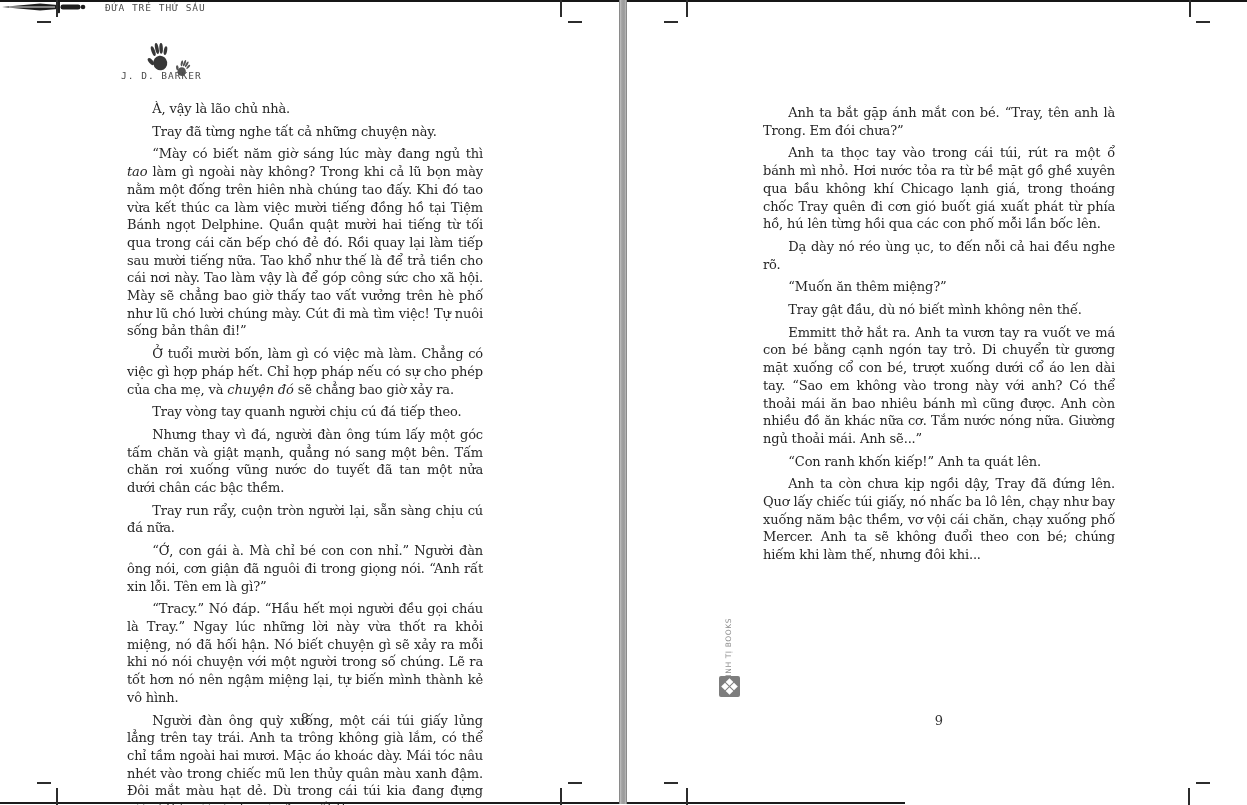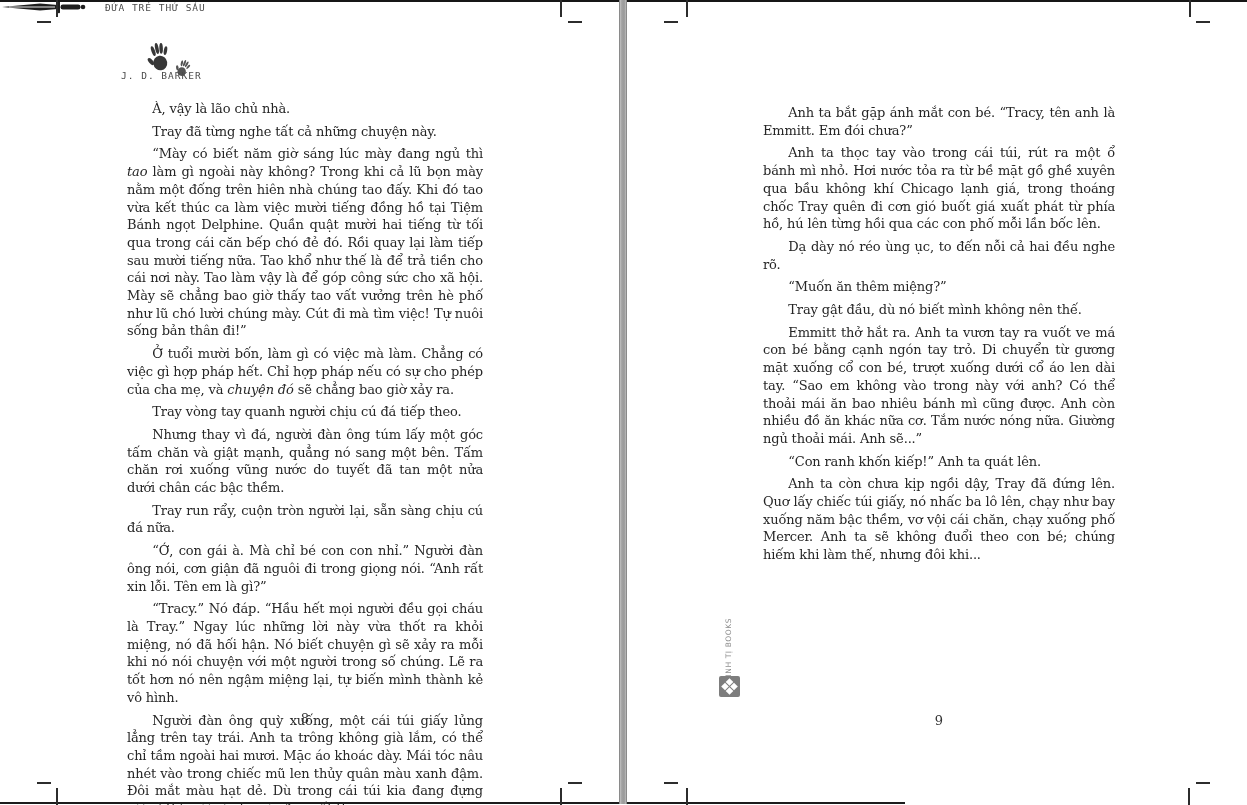--- a/index.html
+++ b/index.html
@@ -118,21 +118,21 @@
       <polygon points="2,7 40,3.4 58,5.1 58,8.9 40,10.6" fill="#1f1f1f"></polygon>
       <line x1="9" y1="7" x2="55" y2="7" stroke="#ffffff" stroke-width="0.9"></line>
       <rect x="57.8" y="0.8" width="2.2" height="12.4" rx="1" fill="#1f1f1f"></rect>
       <rect x="60.5" y="4.4" width="20" height="5.2" rx="2.4" fill="#1f1f1f"></rect>
       <circle cx="83" cy="7" r="2.3" fill="#1f1f1f"></circle>
     </svg>
     <span class="running-head" style="position:static;">ĐỨA TRẺ THỨ SÁU</span>
   </div>
 
   <div id="body-right" class="page-body">
-      <p>Anh ta bắt gặp ánh mắt con bé. “Tracy, tên anh là Emmitt. Em đói chưa?”</p>
+      <p>Anh ta bắt gặp ánh mắt con bé. “Tray, tên anh là Trong. Em đói chưa?”</p>
       <p>Anh ta thọc tay vào trong cái túi, rút ra một ổ bánh mì nhỏ. Hơi nước tỏa ra từ bề mặt gồ ghề xuyên qua bầu không khí Chicago lạnh giá, trong thoáng chốc Tray quên đi cơn gió buốt giá xuất phát từ phía hồ, hú lên từng hồi qua các con phố mỗi lần bốc lên.</p>
       <p>Dạ dày nó réo ùng ục, to đến nỗi cả hai đều nghe rõ.</p>
       <p>“Muốn ăn thêm miệng?”</p>
       <p>Tray gật đầu, dù nó biết mình không nên thế.</p>
       <p>Emmitt thở hắt ra. Anh ta vươn tay ra vuốt ve má con bé bằng cạnh ngón tay trỏ. Di chuyển từ gương mặt xuống cổ con bé, trượt xuống dưới cổ áo len dài tay. “Sao em không vào trong này với anh? Có thể thoải mái ăn bao nhiêu bánh mì cũng được. Anh còn nhiều đồ ăn khác nữa cơ. Tắm nước nóng nữa. Giường ngủ thoải mái. Anh sẽ...”</p>
       <p>“Con ranh khốn kiếp!” Anh ta quát lên.</p>
       <p>Anh ta còn chưa kịp ngồi dậy, Tray đã đứng lên. Quơ lấy chiếc túi giấy, nó nhấc ba lô lên, chạy như bay xuống năm bậc thềm, vơ vội cái chăn, chạy xuống phố Mercer. Anh ta sẽ không đuổi theo con bé; chúng hiếm khi làm thế, nhưng đôi khi...</p>
     </div>
 
   <div id="folio-right" class="folio">9</div>

